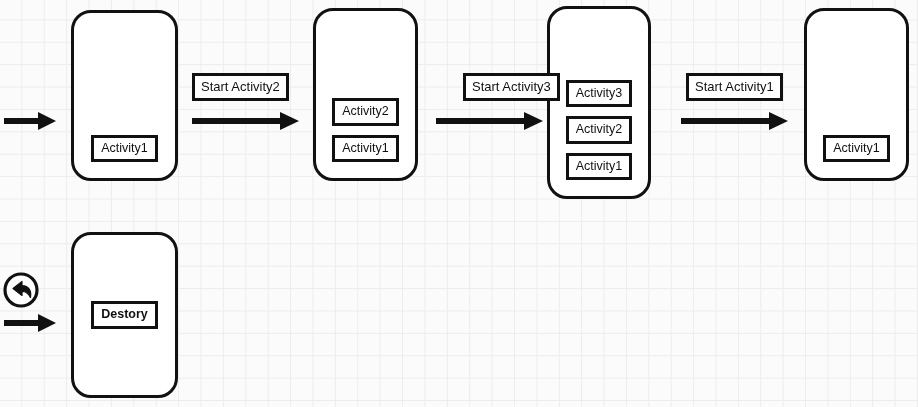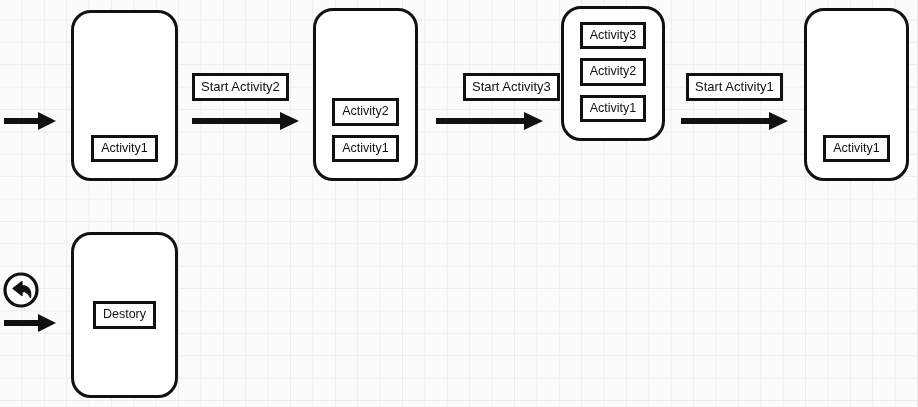--- a/index.html
+++ b/index.html
@@ -105,35 +105,35 @@
     </div>
   </div>
 
   <div class="phone" style="left: 313px; top: 8px; width: 105px; height: 173px;">
     <div class="stack">
       <div class="activity-box">Activity2</div>
       <div class="activity-box">Activity1</div>
     </div>
   </div>
 
-  <div class="phone" style="left: 561px; top: 6px; width: 104px; height: 135px;">
+  <div class="phone" style="left: 547px; top: 6px; width: 104px; height: 193px;">
     <div class="stack">
       <div class="activity-box">Activity3</div>
       <div class="activity-box">Activity2</div>
       <div class="activity-box">Activity1</div>
     </div>
   </div>
 
   <div class="phone" style="left: 804px; top: 8px; width: 105px; height: 173px;">
     <div class="stack">
       <div class="activity-box">Activity1</div>
     </div>
   </div>
 
-  <div class="phone" style="left: 71px; top: 232px; width: 107px; height: 166px;">
+  <div class="phone" style="left: 71px; top: 232px; width: 107px; height: 166px; font-weight: bold;">
     <div class="stack centered">
       <div class="activity-box">Destory</div>
     </div>
   </div>
 
   <div class="chip" style="left: 192px; top: 73px;">Start Activity2</div>
   <div class="chip" style="left: 463px; top: 73px;">Start Activity3</div>
   <div class="chip" style="left: 686px; top: 73px; text-align: right;">Start Activity1</div>
 
   <div class="arrow" style="left: 192px; top: 110px; width: 107px;">

